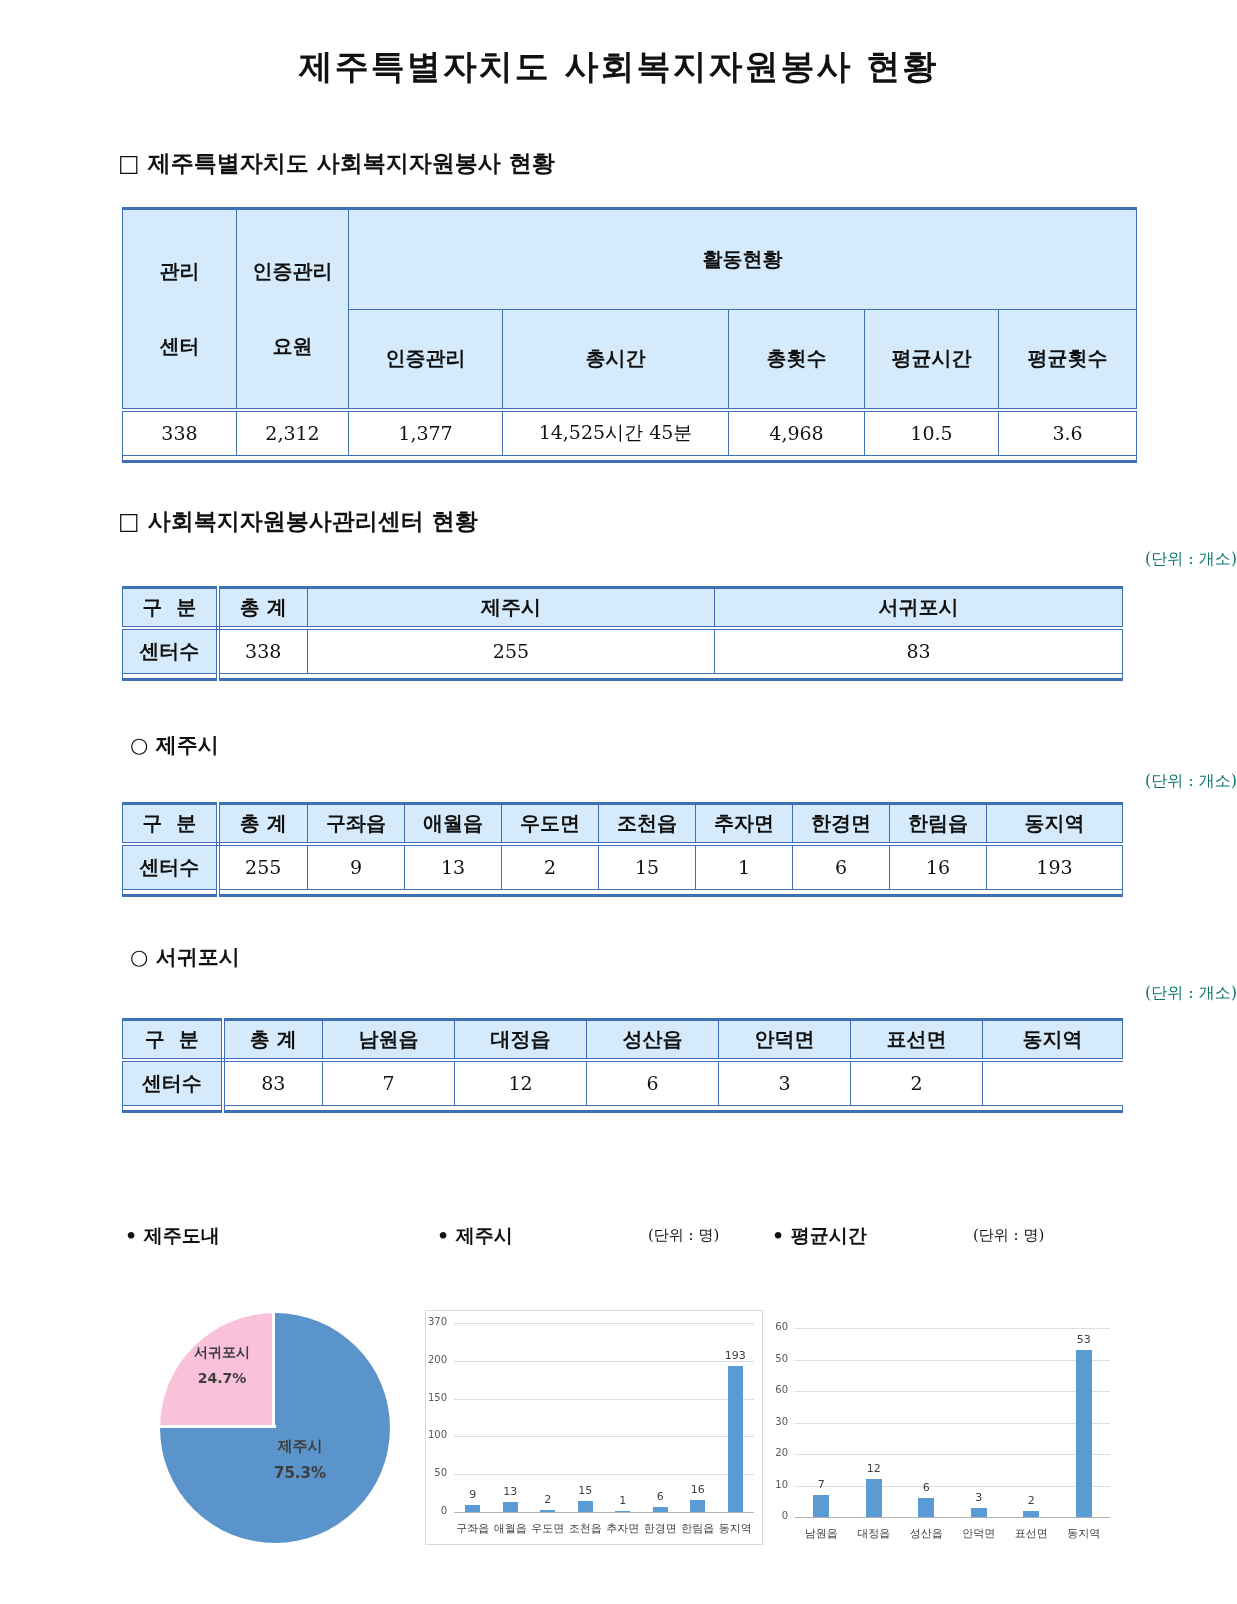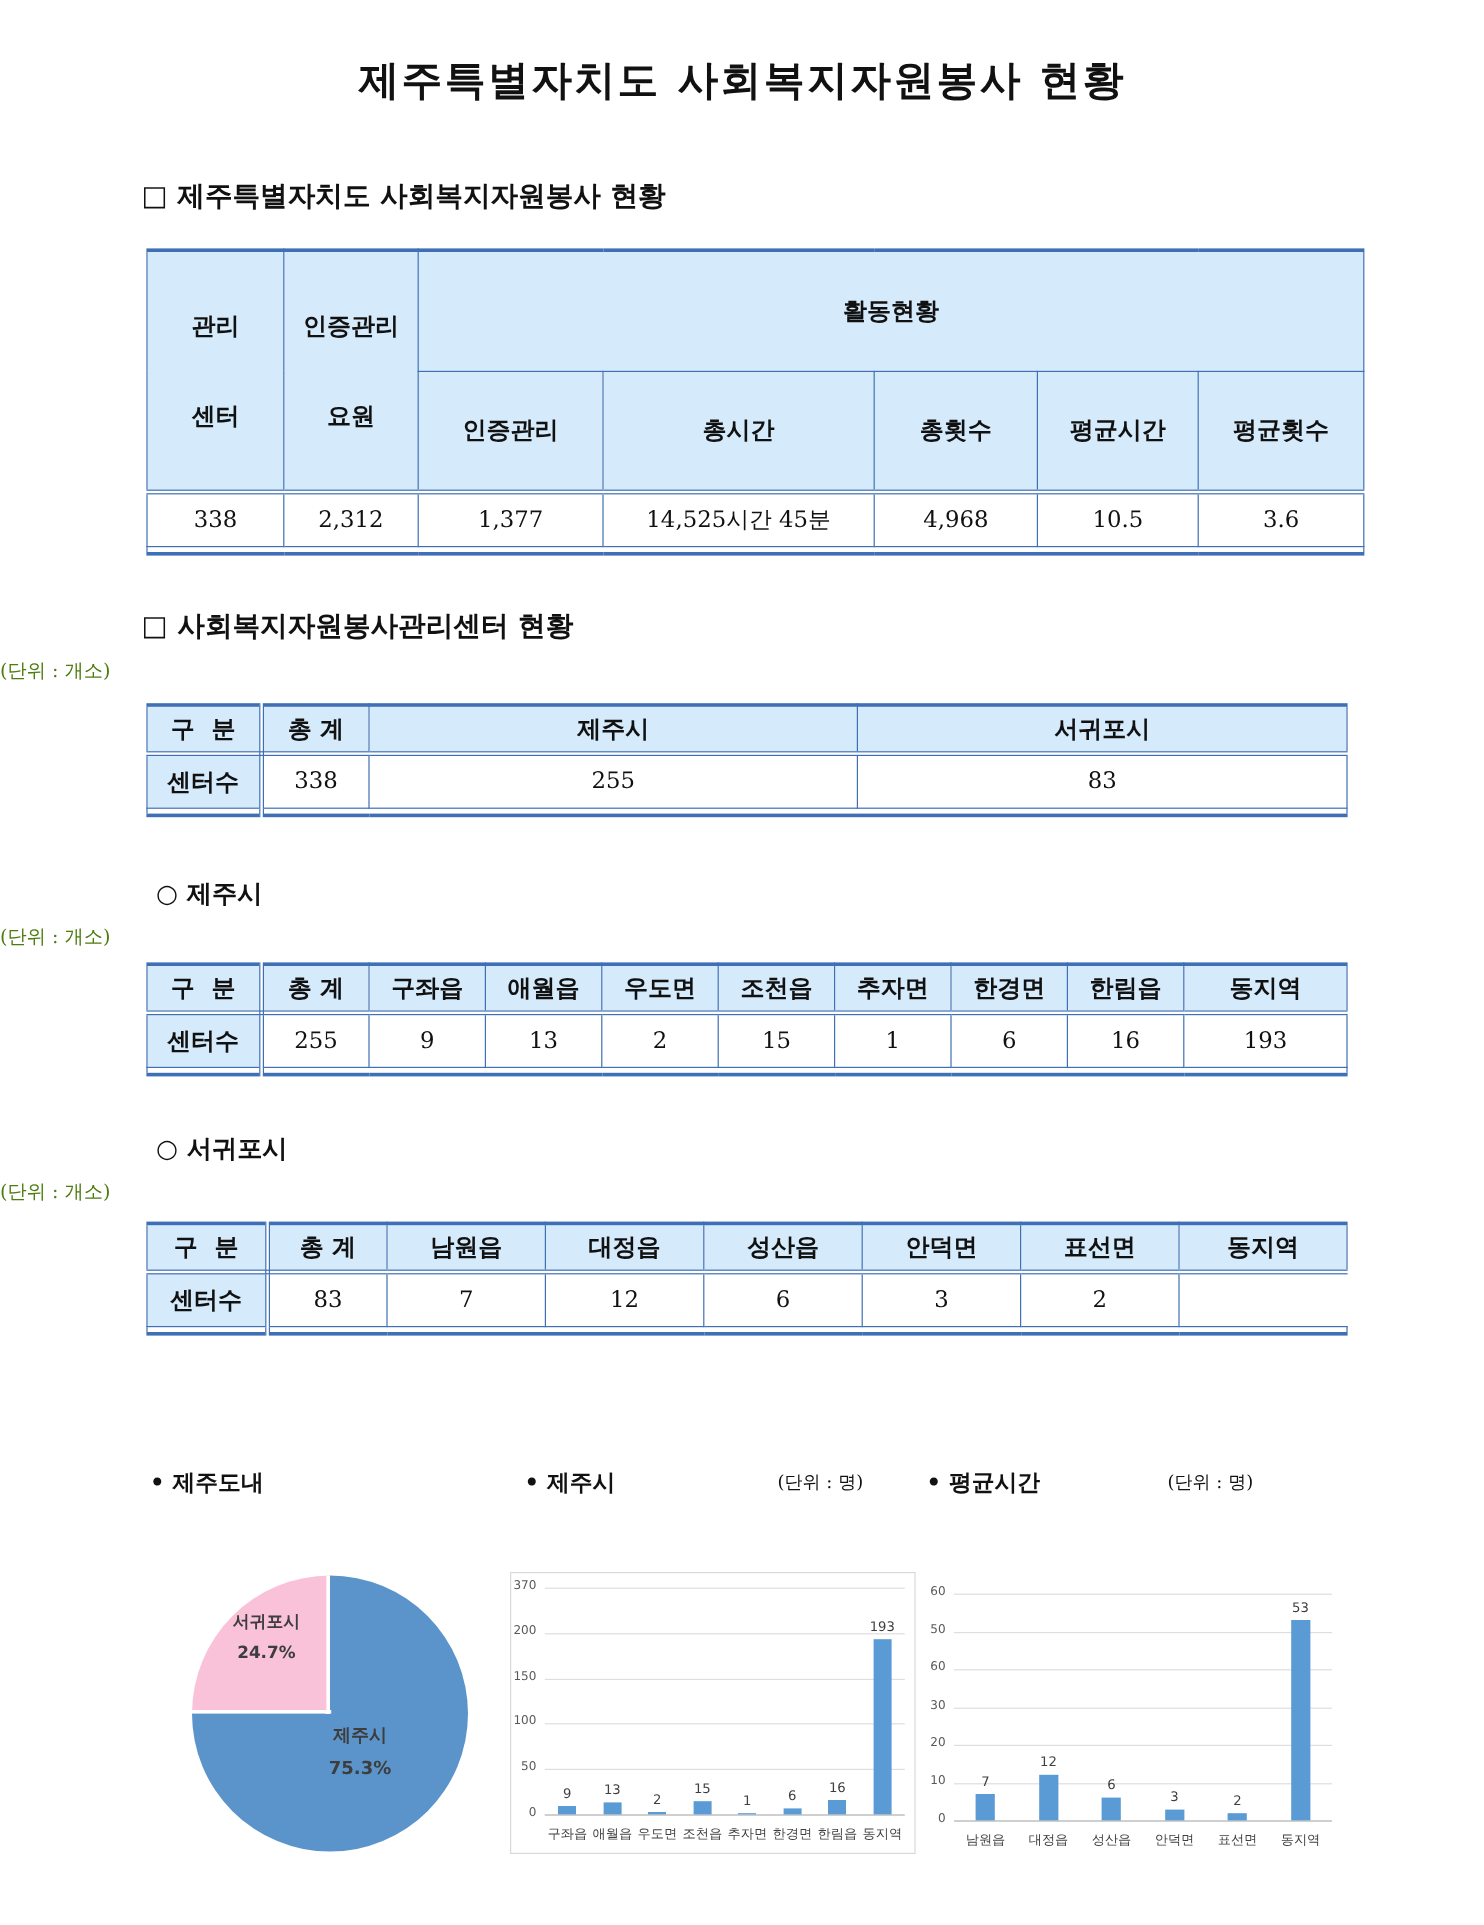--- a/index.html
+++ b/index.html
@@ -8,21 +8,21 @@
     position:relative; width:1237px; height:1604px; margin:0 auto;
     background:#ffffff; overflow:hidden;
     font-family:"DejaVu Serif", serif; color:#111;
   }
   .doc-title { padding-top:44px; text-align:center; font-size:34px; font-weight:bold; letter-spacing:2px; }
   .doc-note  { margin-top:60px; text-align:right; padding-right:137px; font-size:17px; letter-spacing:1px; }
   .sec-heading { margin-top:58px; padding-left:118px; font-size:23px; font-weight:bold; }
   .sec-heading.second { margin-top:43px; }
   .sub-bullet { padding-left:130px; font-size:21px; font-weight:bold; }
   .b1 { margin-top:14px; }  .b2 { margin-top:50px; }  .b3 { margin-top:46px; }
-  .unit-note { margin-top:12px; text-align:left; font-size:16px; color:#4d7c0f; }
+  .unit-note { margin-top:12px; text-align:right; font-size:16px; color:#0f766e; }
 
   table.t { border-collapse:collapse; table-layout:fixed; margin-left:122px;
             border-top:3px solid #3f6fb5; border-bottom:3px solid #3f6fb5; }
   table.t1 { margin-top:28px; width:1014px; }
   table.ts { margin-top:16px; width:1000px; }
   table.ts2 { margin-top:10px; width:1000px; }
   table.ts3 { margin-top:14px; width:1000px; }
   .t td { border:1px solid #3f6fb5; text-align:center; vertical-align:middle; white-space:pre; overflow:hidden; }
   .t td.h { background:#d5eafb; font-weight:bold; font-size:20px; }
   .t td.d { background:#fff; font-size:19px; }

